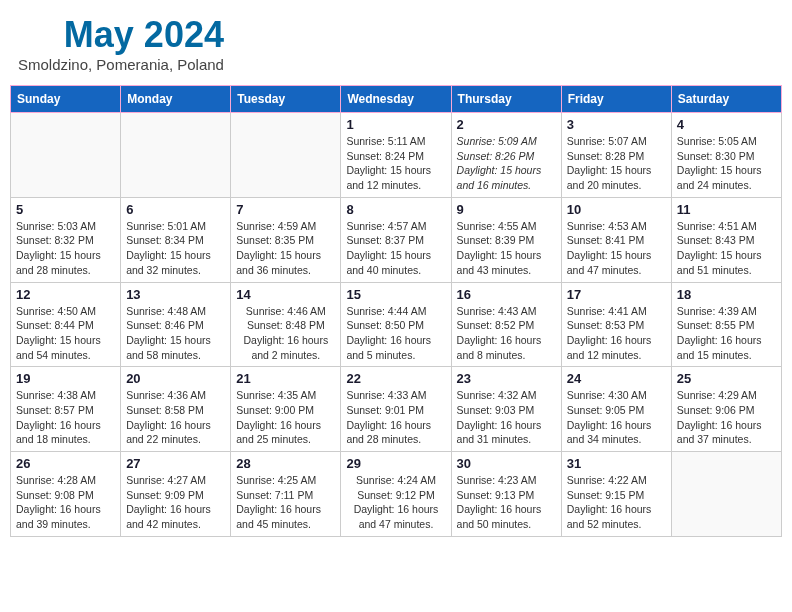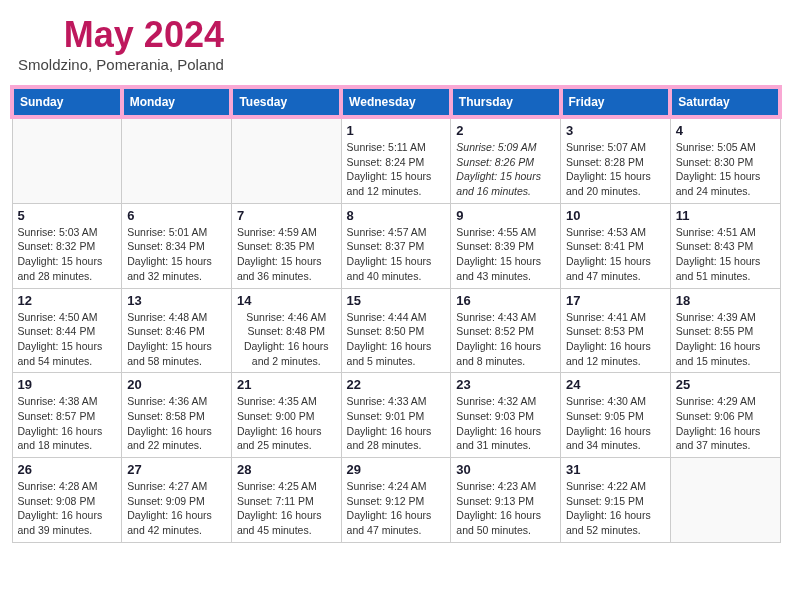--- a/index.html
+++ b/index.html
@@ -35,39 +35,39 @@
     .logo-row {
       display: flex;
       align-items: center;
     }
     .title-section {
       text-align: right;
     }
     .month-title {
       font-size: 36px;
       font-weight: bold;
-      color: #be185d;
+      color: #0369a1;
     }
     .location-title {
       font-size: 15px;
       color: #444;
     }
     .calendar {
       width: 100%;
       border-collapse: collapse;
       font-size: 11px;
     }
     .calendar th {
       background: #1565c0;
       color: #fff;
       text-align: left;
       padding: 6px 6px;
       font-size: 12px;
       font-weight: bold;
-      border: 4px solid #f9a8d4;
+      border: 1px solid #f9a8d4;
     }
     .calendar td {
       border: 1px solid #ccc;
       vertical-align: top;
       padding: 4px 5px;
       width: calc(100% / 7);
       min-height: 80px;
       background: #fff;
     }
     .calendar td.empty {
@@ -286,21 +286,21 @@
 Daylight: 16 hours and 42 minutes.</div>
         </td>
         <td>
           <div class="day-number">28</div>
           <div class="day-info" style="white-space: pre-line;">Sunrise: 4:25 AM
 Sunset: 7:11 PM
 Daylight: 16 hours and 45 minutes.</div>
         </td>
         <td>
           <div class="day-number">29</div>
-          <div class="day-info" style="white-space: pre-line;">Sunrise: 4:24 AM
+          <div class="day-info" style="white-space: pre-line; text-align: center;">Sunrise: 4:24 AM
 Sunset: 9:12 PM
 Daylight: 16 hours and 47 minutes.</div>
         </td>
         <td>
           <div class="day-number">30</div>
           <div class="day-info" style="white-space: pre-line;">Sunrise: 4:23 AM
 Sunset: 9:13 PM
 Daylight: 16 hours and 50 minutes.</div>
         </td>
         <td>

